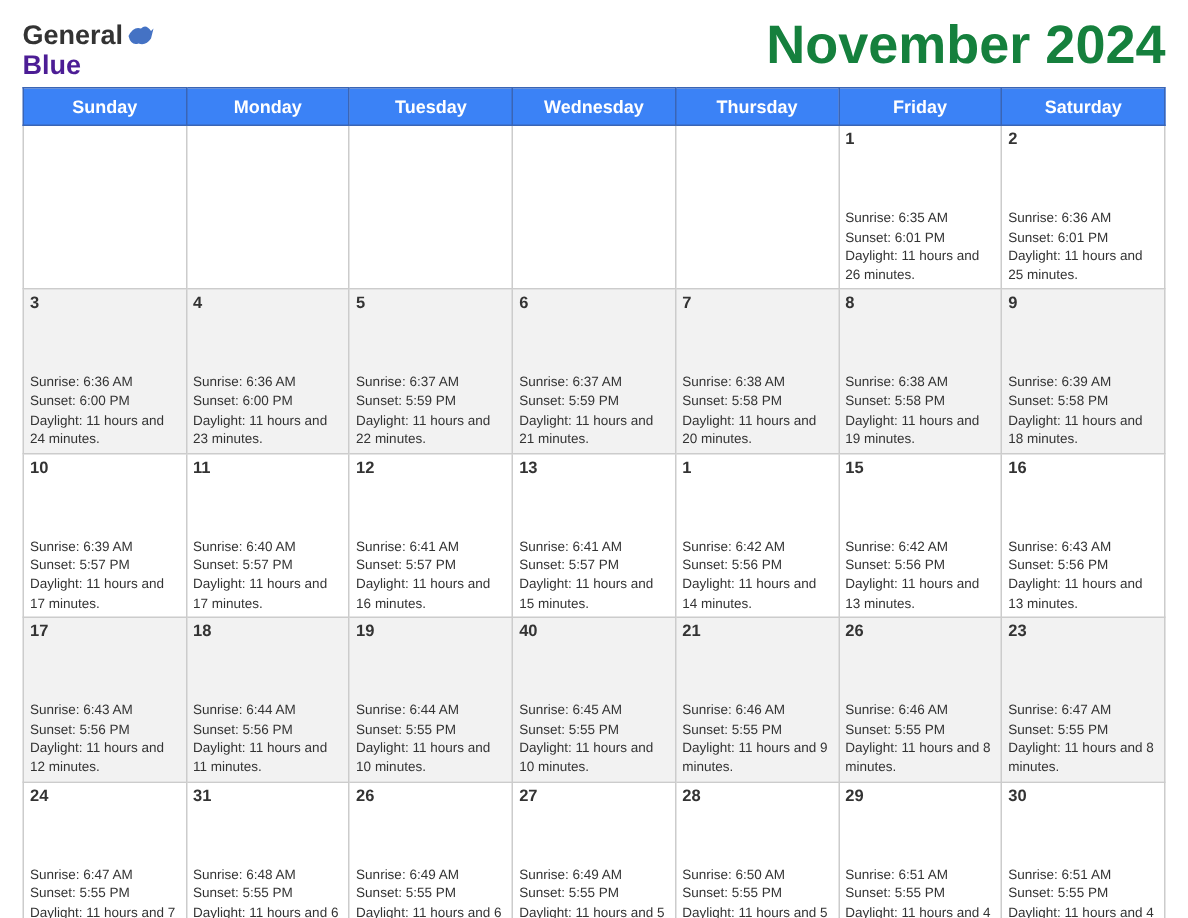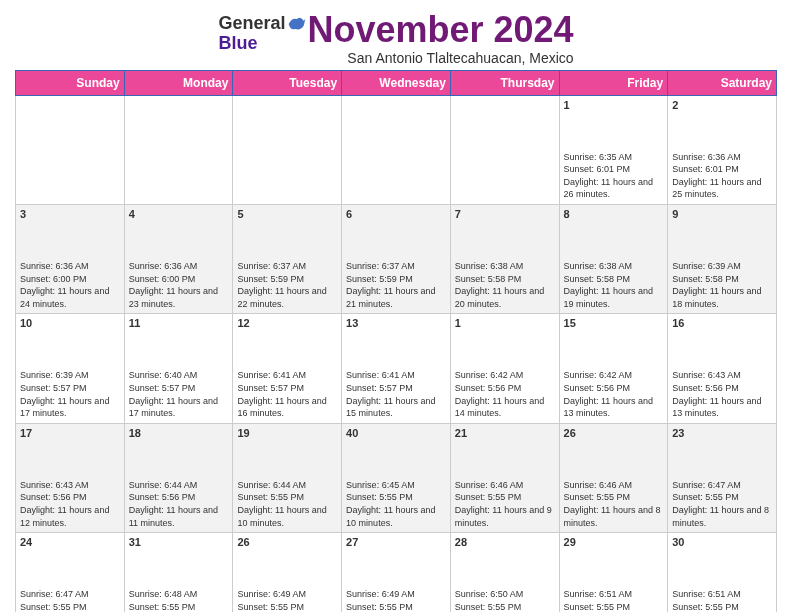--- a/index.html
+++ b/index.html
@@ -10,21 +10,21 @@
       height: 612px;
       overflow: hidden;
     }
     .page {
       width: 792px;
       padding: 10px 15px;
     }
     .header {
       display: flex;
       align-items: flex-start;
-      justify-content: center;
+      justify-content: space-between;
       margin-bottom: 4px;
     }
     .logo {
       display: flex;
       align-items: center;
       margin-top: 4px;
     }
     .logo-text {
       font-size: 18px;
       font-weight: bold;
@@ -36,39 +36,39 @@
       width: 20px;
       height: 20px;
       margin-left: 2px;
     }
     .title-block {
       text-align: right;
     }
     .month-title {
       font-size: 36px;
       font-weight: bold;
-      color: #701a75;
+      color: #15803d;
       line-height: 1.1;
     }
     .subtitle {
       font-size: 14px;
       color: #333;
     }
     table {
       width: 100%;
       border-collapse: collapse;
       table-layout: fixed;
     }
     thead tr th {
-      background-color: #ec4899;
+      background-color: #3b82f6;
       color: #fff;
       font-size: 12px;
       font-weight: bold;
       padding: 5px 4px;
-      text-align: right;
+      text-align: center;
       border: 1px solid #3a65b5;
     }
     tbody tr td {
       border: 1px solid #ccc;
       vertical-align: top;
       padding: 3px 4px;
       font-size: 9.5px;
       color: #333;
       height: 80px;
       background: #fff;
@@ -105,21 +105,20 @@
             <path d="M2 12 Q6 4 12 6 Q16 2 20 8 L22 6 L20 14 Q16 20 10 18 Q4 20 2 12Z"></path>
           </svg>
         </div>
         <div>
           <span class="logo-text logo-blue">Blue</span>
         </div>
       </div>
     </div>
     <div class="title-block">
       <div class="month-title">November 2024</div>
-      <div class="subtitle">San Antonio Tlaltecahuacan, Mexico</div>
     </div>
   </div>
 
   <table>
     <thead>
       <tr>
       <th>Sunday</th>
           <th>Monday</th>
           <th>Tuesday</th>
           <th>Wednesday</th>

